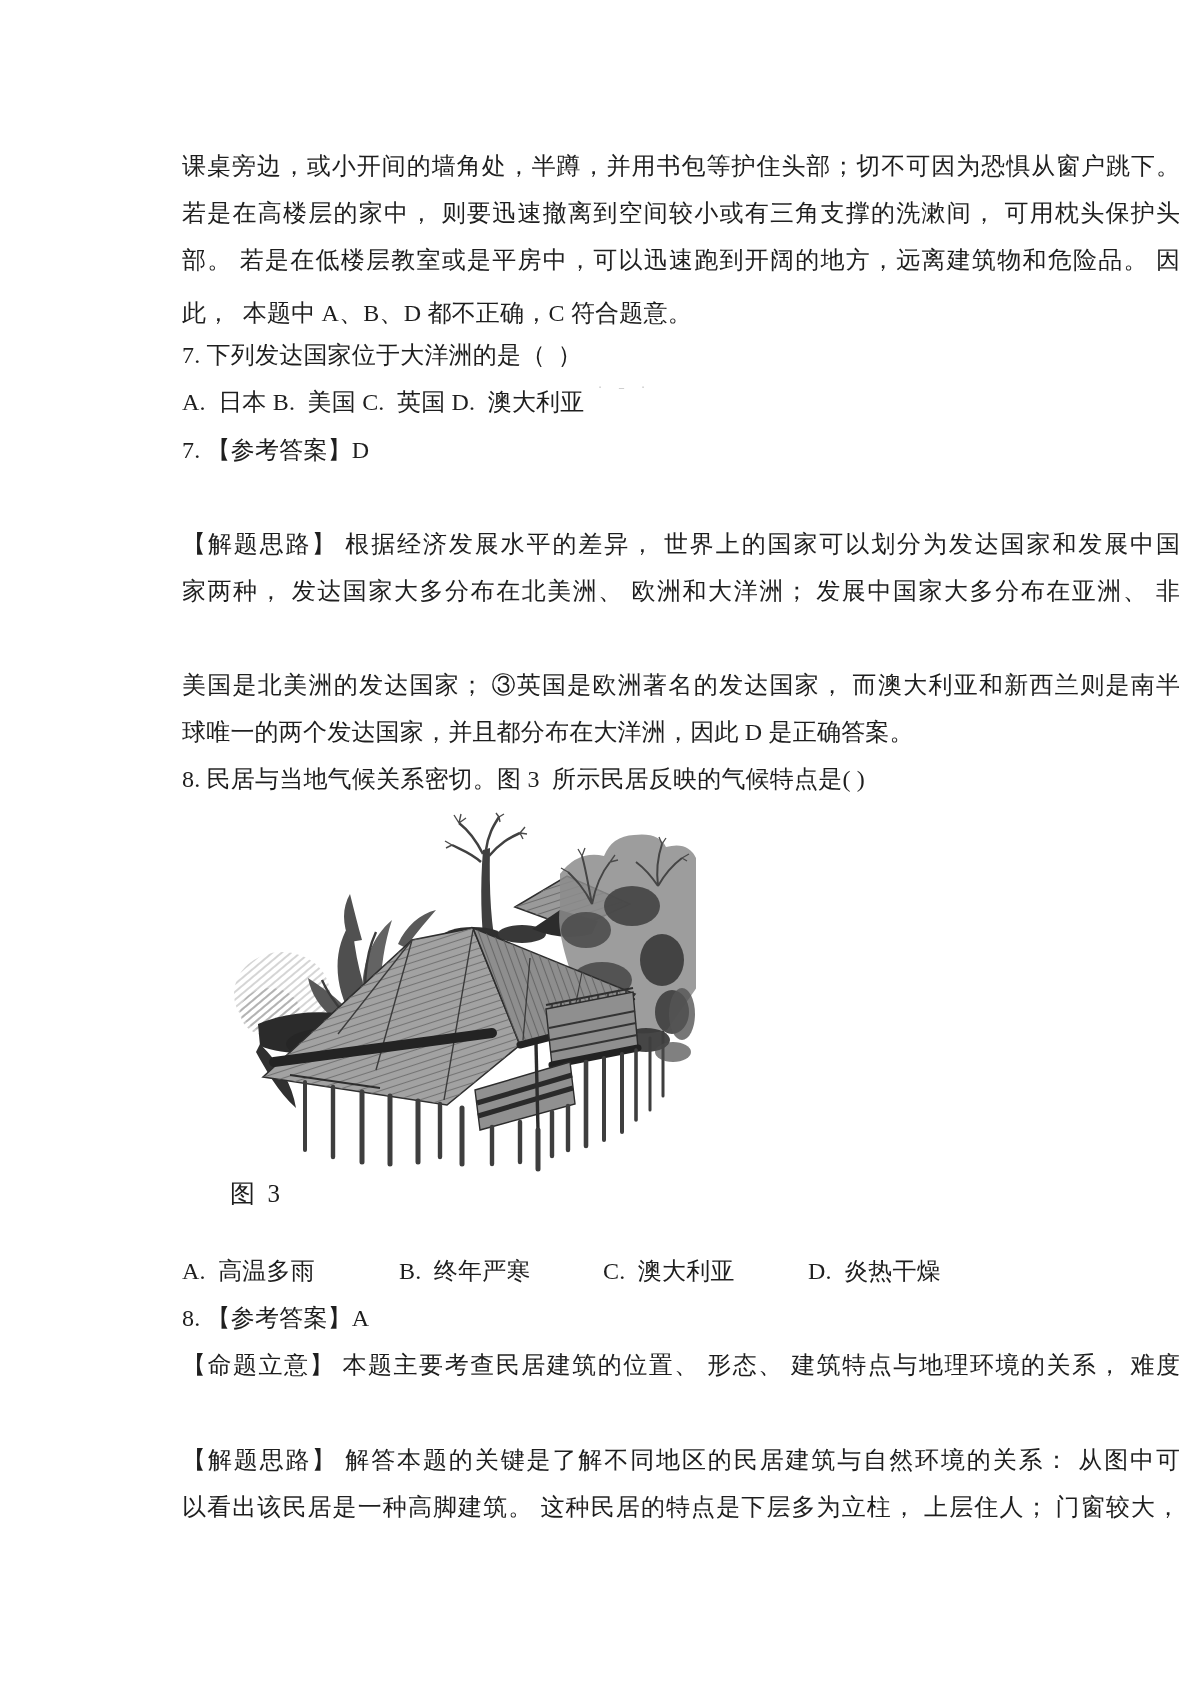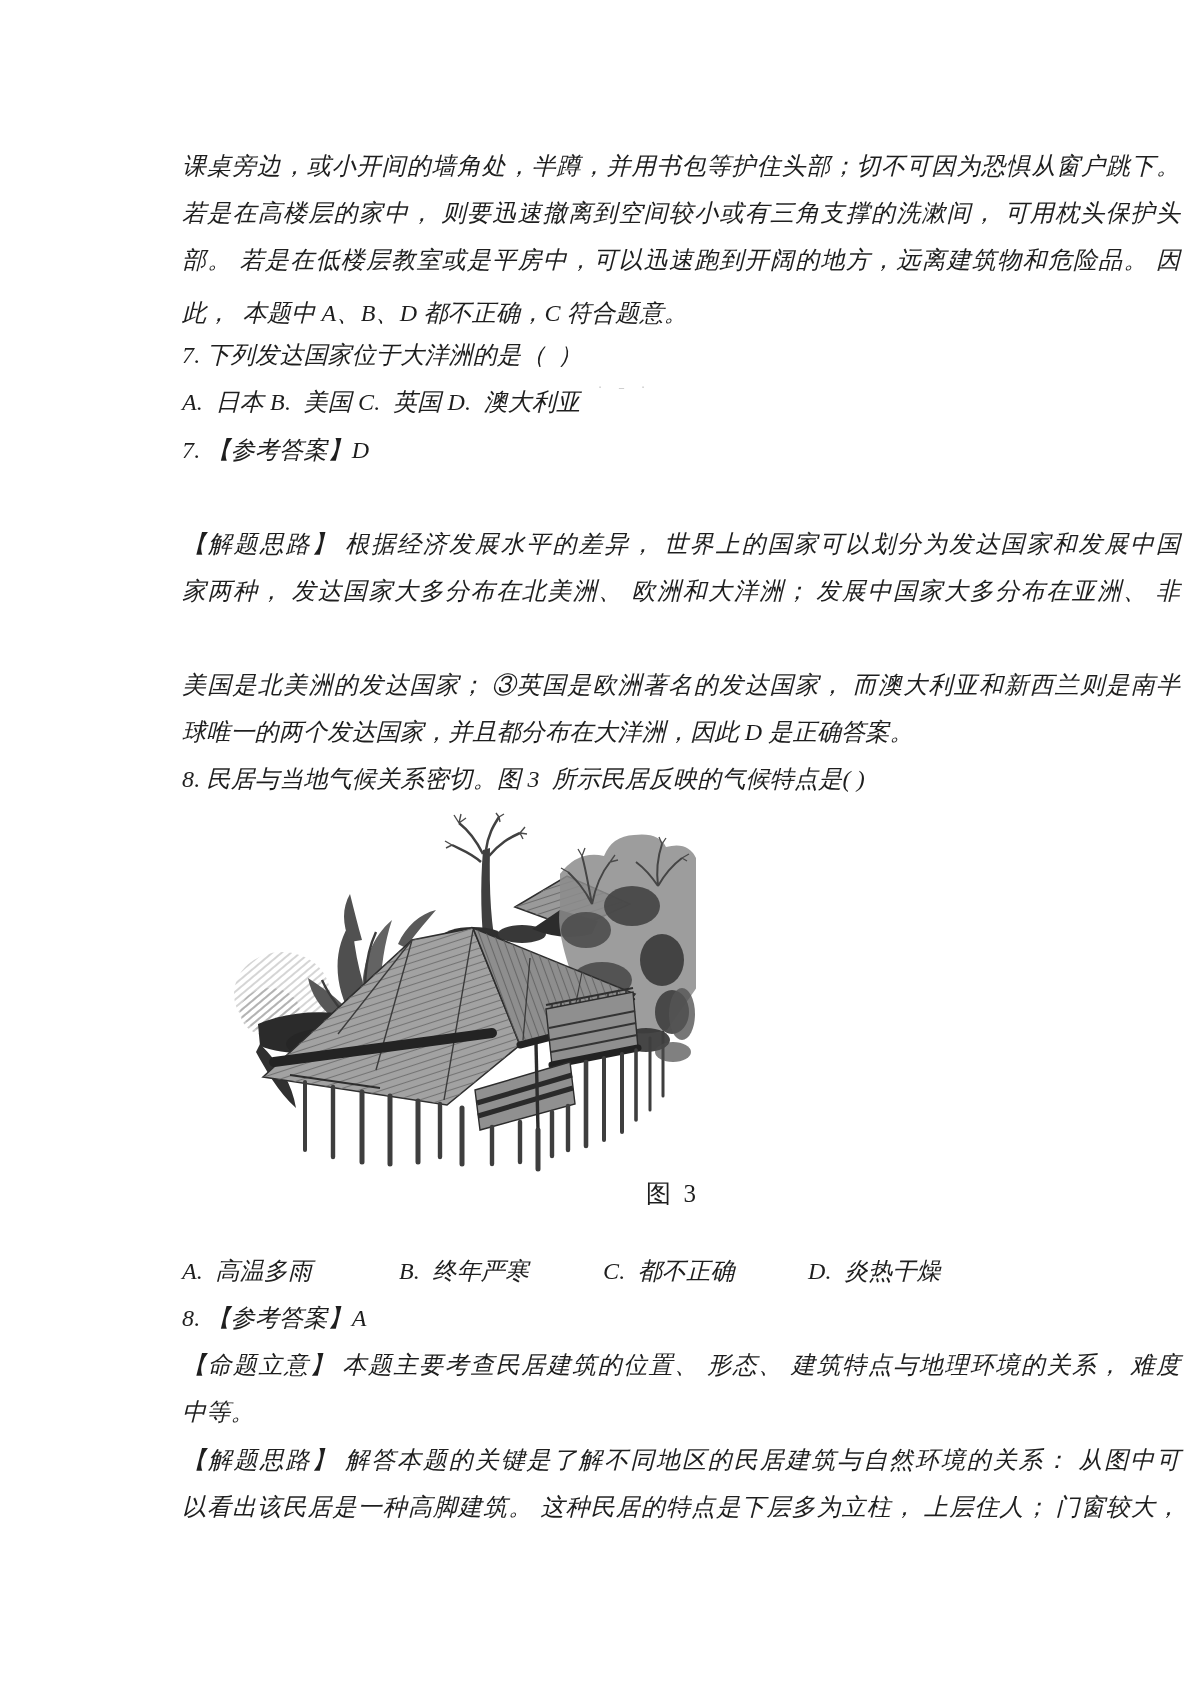--- a/index.html
+++ b/index.html
@@ -2,27 +2,27 @@
 <html><head>
 <meta charset="utf-8">
 <style>
   html,body{margin:0;padding:0;background:#ffffff;}
   .page{
     position:relative;width:1200px;height:1698px;background:#ffffff;
     font-family:"Liberation Serif","DejaVu Serif",serif;color:#1e1e1e;overflow:hidden;
   }
   .ln{
     position:absolute;left:182px;width:998px;font-size:24px;line-height:32px;
-    white-space:pre;letter-spacing:0.2px;font-style:italic;
+    white-space:pre;letter-spacing:0.2px;
   }
   .j{white-space:normal;text-align:justify;text-align-last:justify;letter-spacing:0;}
   .opt{position:absolute;top:0;white-space:pre;font-size:24px;line-height:32px;}
   .figure{position:absolute;left:230px;top:812px;width:466px;height:360px;}
   .caption{
-    position:absolute;left:230px;top:1178px;width:466px;text-align:right;
+    position:absolute;left:230px;top:1178px;width:466px;text-align:left;
     font-size:25px;line-height:32px;white-space:pre;
   }
   .artifact{
     position:absolute;left:598px;top:380px;font-size:13px;color:#c9c9c9;
     letter-spacing:6px;font-family:"DejaVu Sans",sans-serif;
   }
 </style>
 </head>
 <body>
 
@@ -186,23 +186,22 @@
       <ellipse cx="452" cy="202" rx="13" ry="26" fill="#555555" opacity="0.8"></ellipse>
       <ellipse cx="443" cy="240" rx="18" ry="10" fill="#4a4a4a" opacity="0.7"></ellipse>
     </svg>
   </div>
 
   <div class="caption">图  3</div>
 
   <div class="ln" style="top:1255px">
     <span class="opt" style="left:0px">A.  高温多雨</span>
     <span class="opt" style="left:217px">B.  终年严寒</span>
-    <span class="opt" style="left:421px">C.  都不正确</span>
+    <span class="opt" style="left:421px">C.  澳大利亚</span>
     <span class="opt" style="left:626px">D.  炎热干燥</span>
   </div>
 
   <div class="ln" style="top:1302px">8. 【参考答案】A</div>
   <div class="ln j" style="top:1349px">【命题立意】 本题主要考查民居建筑的位置、 形态、 建筑特点与地理环境的关系， 难度</div>
-  <div class="ln" style="top:1396px">中等。</div>
   <div class="ln j" style="top:1444px">【解题思路】 解答本题的关键是了解不同地区的民居建筑与自然环境的关系： 从图中可</div>
   <div class="ln j" style="top:1491px">以看出该民居是一种高脚建筑。 这种民居的特点是下层多为立柱， 上层住人； 门窗较大，</div>
 
 </div>
 
 </body></html>

